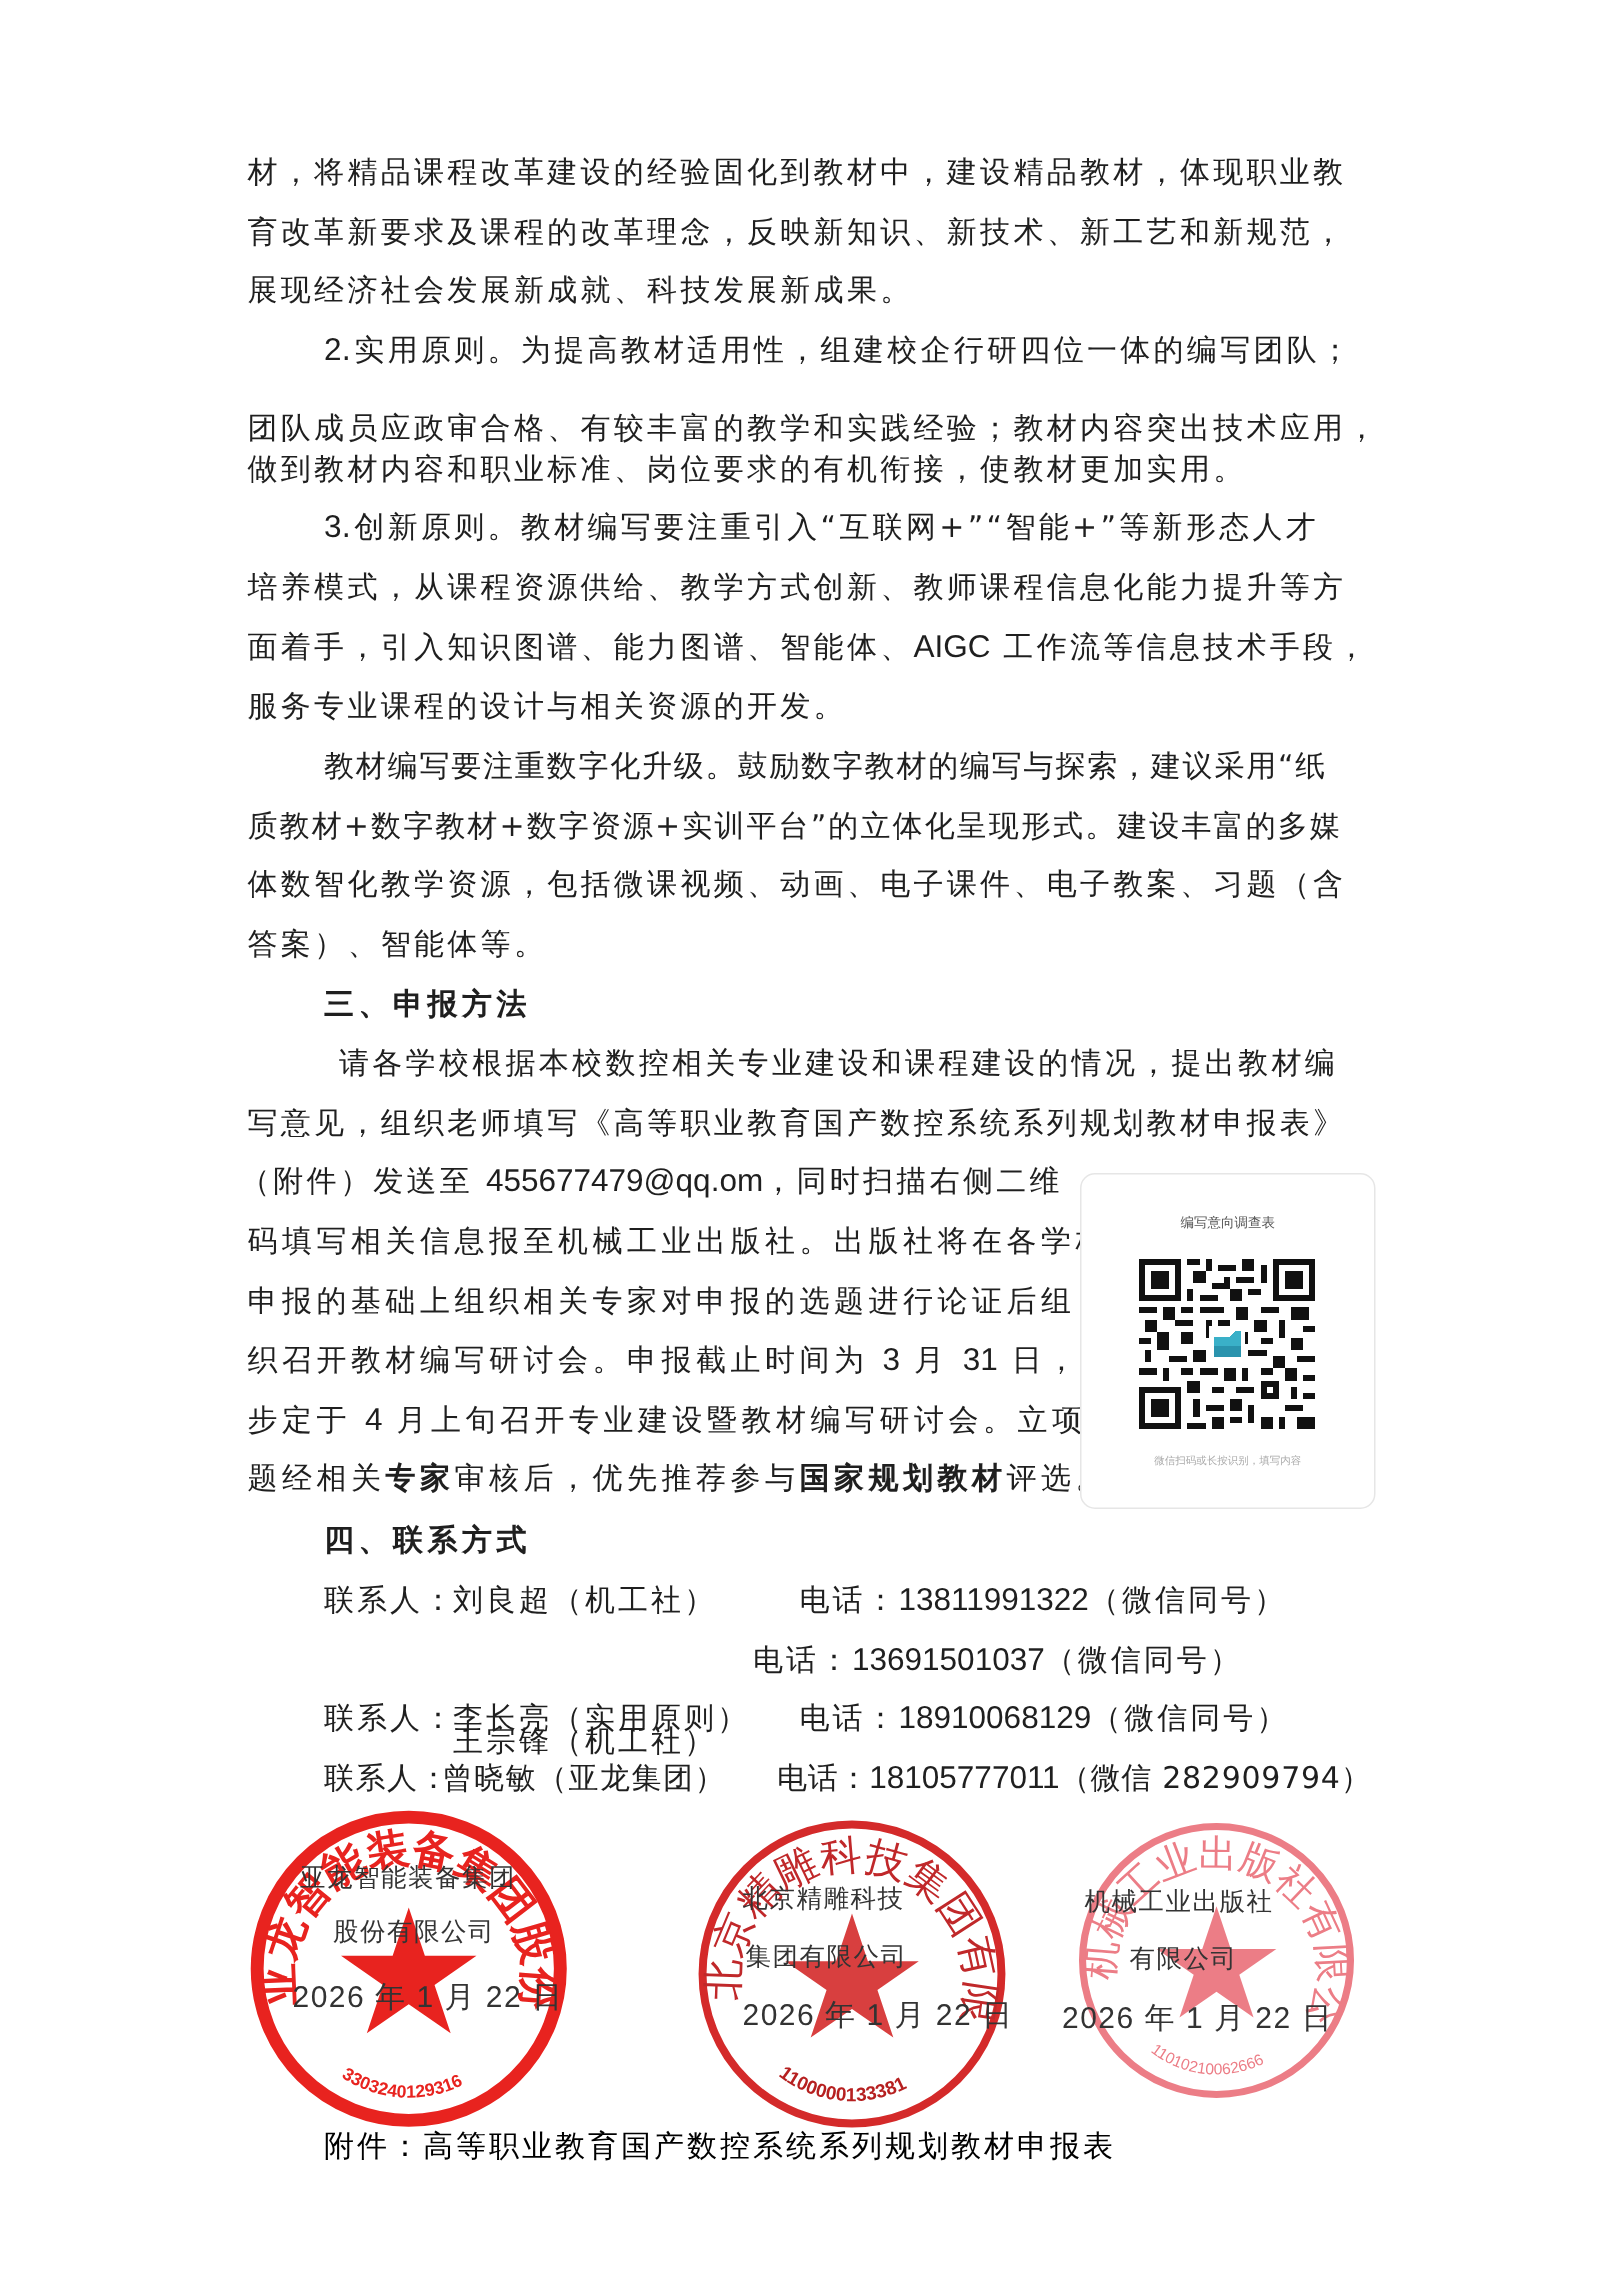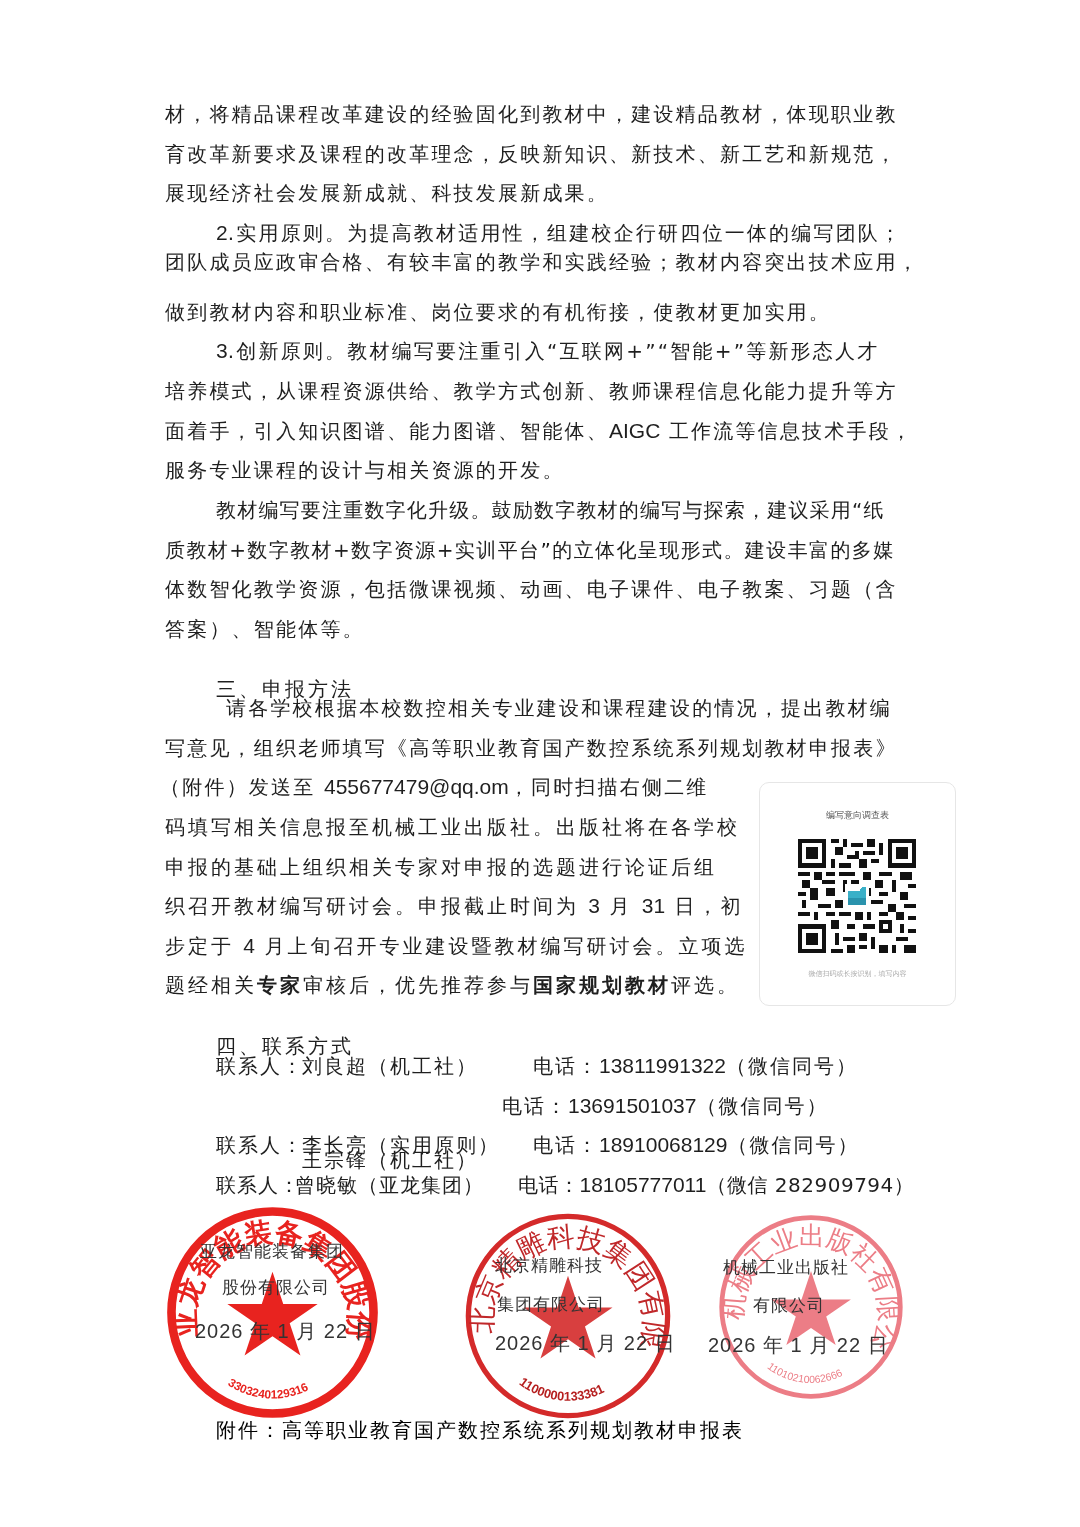--- a/index.html
+++ b/index.html
@@ -2,41 +2,41 @@
 <html><head>
 <meta charset="utf-8">
 <style>
   html, body { margin: 0; padding: 0; background: #ffffff; }
   body { width: 1080px; height: 1527px; position: relative; overflow: hidden;
          font-family: "DejaVu Sans", "Liberation Sans", sans-serif; color: #222; }
   .line { position: absolute; left: 165px; font-size: 20px; line-height: 26px;
           white-space: nowrap; letter-spacing: 2.2px; color: #1f1f1f; }
   .indent { left: 216px; }
   .bold { font-weight: bold; font-family: Liberation Mono, monospace; }
-  .heading { font-weight: normal; letter-spacing: 3px; margin-top: 20px; }
+  .heading { font-weight: bold; letter-spacing: 3px; }
   .latin { font-family: "Liberation Sans", sans-serif; letter-spacing: 0; font-size: 21px; }
   .contact { position: absolute; font-size: 20px; line-height: 26px; white-space: nowrap; letter-spacing: 2px; color: #1f1f1f; }
   .qr-card { position: absolute; left: 720px; top: 782px; width: 195px; height: 222px;
-             border: 1px solid #e6e6e6; border-radius: 10px; background: #fff; margin-left: 39px; }
+             border: 1px solid #e6e6e6; border-radius: 10px; background: #fff; }
   .qr-title { position: absolute; top: 26px; width: 100%; text-align: center; font-size: 9px; color: #555; letter-spacing: 0; }
   .qr-code { position: absolute; left: 38px; top: 56px; width: 118px; height: 114px; }
   .qr-hint { position: absolute; top: 186px; width: 100%; text-align: center; font-size: 7px; color: #aaa; letter-spacing: 0; }
   .stamp { position: absolute; border-radius: 50%; }
   .stamp-text { position: absolute; font-size: 17px; white-space: nowrap; color: #333; letter-spacing: 1px; }
   .stamp-date { font-family: "Liberation Sans", sans-serif; font-size: 20px; }
 </style>
 </head>
 <body>
 
 <div class="line" style="top:101px">材，将精品课程改革建设的经验固化到教材中，建设精品教材，体现职业教</div>
 <div class="line" style="top:141px">育改革新要求及课程的改革理念，反映新知识、新技术、新工艺和新规范，</div>
 <div class="line" style="top:180px">展现经济社会发展新成就、科技发展新成果。</div>
 
 <div class="line indent" style="top:220px"><span class="latin">2</span><span>.实用原则。为提高教材适用性，组建校企行研四位一体的编写团队；</span></div>
-<div class="line" style="top:249px">团队成员应政审合格、有较丰富的教学和实践经验；教材内容突出技术应用，</div>
+<div class="line" style="top:272px">团队成员应政审合格、有较丰富的教学和实践经验；教材内容突出技术应用，</div>
 <div class="line" style="top:299px">做到教材内容和职业标准、岗位要求的有机衔接，使教材更加实用。</div>
 
 <div class="line indent" style="top:338px"><span class="latin">3</span><span>.创新原则。教材编写要注重引入“互联网+”“智能+”等新形态人才</span></div>
 <div class="line" style="top:378px">培养模式，从课程资源供给、教学方式创新、教师课程信息化能力提升等方</div>
 <div class="line" style="top:418px"><span>面着手，引入知识图谱、能力图谱、智能体、</span><span class="latin">AIGC</span><span> 工作流等信息技术手段，</span></div>
 <div class="line" style="top:457px">服务专业课程的设计与相关资源的开发。</div>
 
 <div class="line indent" style="top:497px; letter-spacing:1.2px">教材编写要注重数字化升级。鼓励数字教材的编写与探索，建议采用“纸</div>
 <div class="line" style="top:537px; letter-spacing:1.4px">质教材+数字教材+数字资源+实训平台”的立体化呈现形式。建设丰富的多媒</div>
 <div class="line" style="top:576px">体数智化教学资源，包括微课视频、动画、电子课件、电子教案、习题（含</div>

